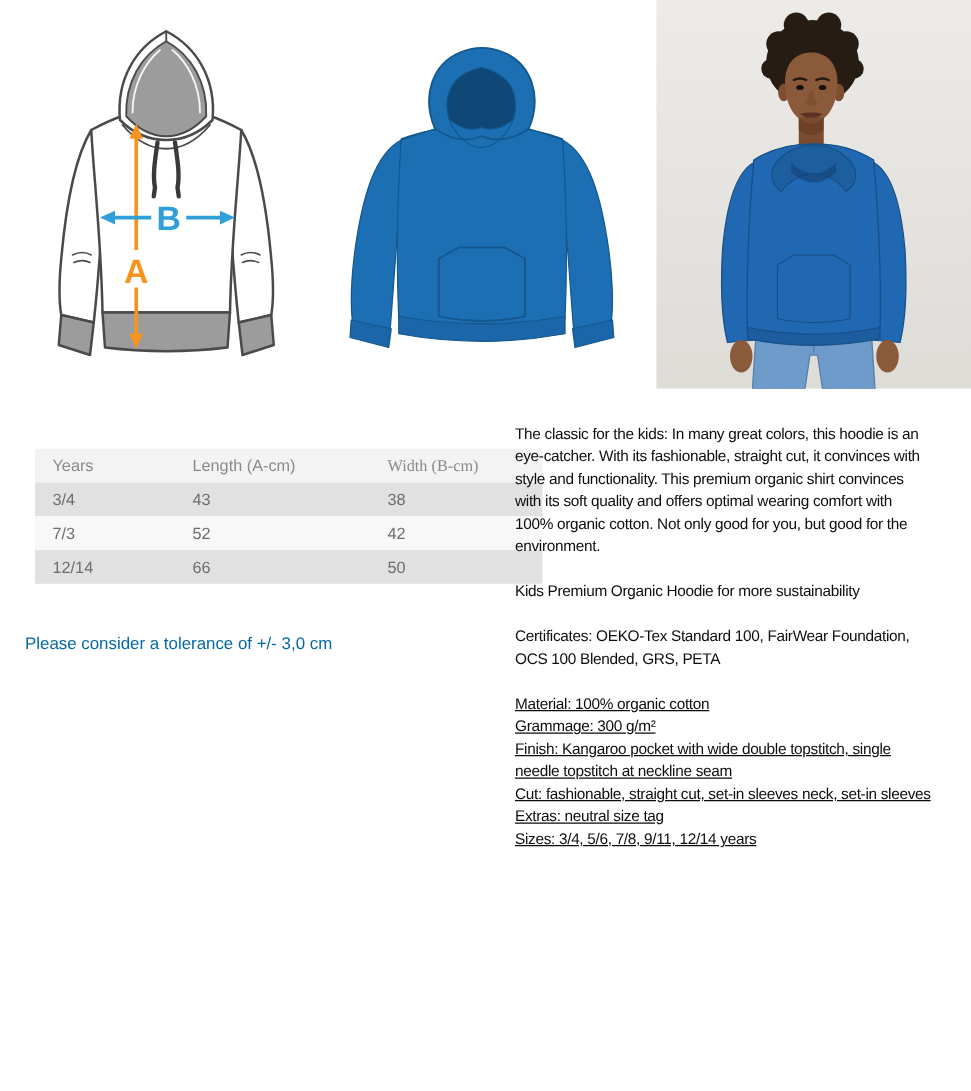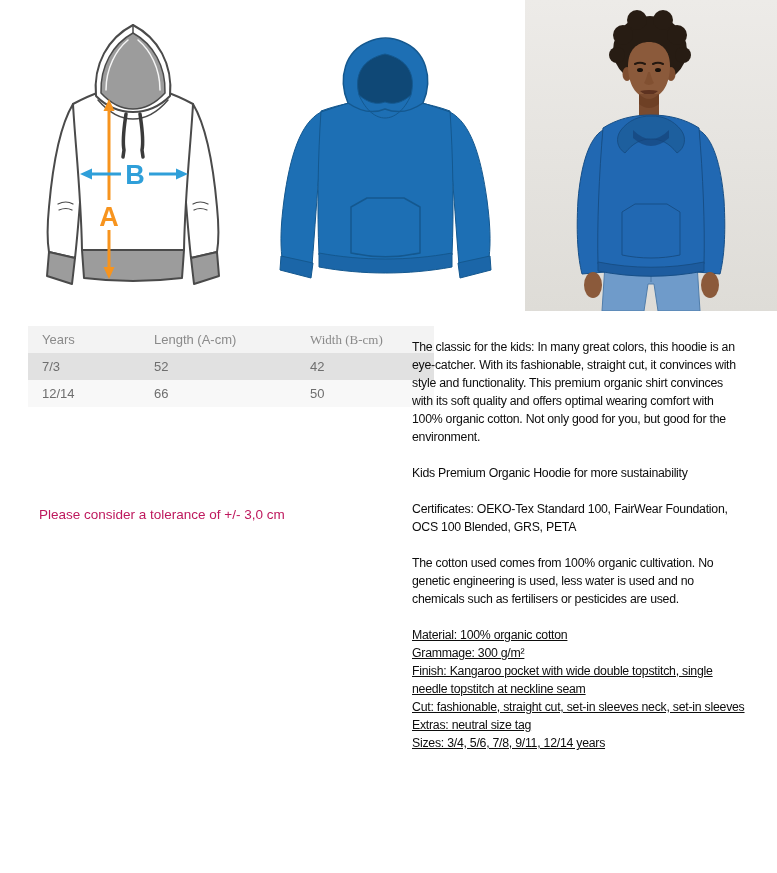--- a/index.html
+++ b/index.html
@@ -6,34 +6,34 @@
   .page {
     position:relative; width:777px; height:873px; background:#ffffff;
     font-family:"Liberation Sans", sans-serif; overflow:hidden; color:#111;
   }
   figure { margin:0; padding:0; position:absolute; }
   #fig-diagram { left:28px;  top:12px;  width:210px; height:290px; }
   #fig-product { left:258px; top:15px;  width:255px; height:285px; }
   #fig-model   { left:525px; top:0;     width:252px; height:311px; }
   figure svg { display:block; width:100%; height:100%; }
 
-  .size-table-wrap { position:absolute; left:28px; top:326px; width:364px; }
+  .size-table-wrap { position:absolute; left:28px; top:359px; width:364px; }
   table.size-table { border-collapse:collapse; width:364px; font-size:13px; table-layout:fixed; }
   table.size-table th {
     background:#f3f3f3; color:#8a8a8a; font-weight:normal; text-align:left;
     height:27px; padding:0 0 0 14px;
   }
   table.size-table td { color:#6e6e6e; height:27px; padding:0 0 0 14px; }
   table.size-table .c1 { width:98px; }
   table.size-table .c2 { width:142px; }
   table.size-table .c3 { width:124px;font-family:Liberation Serif, serif; }
   table.size-table tbody tr:nth-child(odd)  td { background:#e1e1e1; }
   table.size-table tbody tr:nth-child(even) td { background:#f8f8f8; }
 
-  .tolerance { position:absolute; left:39px; top:507px; font-size:13.5px; color:#be185d; }
+  .tolerance { position:absolute; left:20px; top:507px; font-size:13.5px; color:#0369a1; }
 
   .description {
     position:absolute; left:412px; top:338px; width:350px;
     font-size:12.3px; line-height:18px; letter-spacing:-0.25px; color:#0d0d0d;
   }
   .description .para { white-space:pre-line; margin:0 16px 18px 0; }
   .description .para:last-child { margin-bottom:0;text-decoration:underline; }
 
   .measure-label { font-weight:bold; font-size:27px; font-family:"Liberation Sans", sans-serif; }
 </style>
@@ -167,40 +167,44 @@
     <table class="size-table">
       <thead>
         <tr>
           <th class="c1">Years</th>
           <th class="c2">Length (A-cm)</th>
           <th class="c3">Width (B-cm)</th>
         </tr>
       </thead>
       <tbody>
         <tr>
+          <td>3/4</td>
+          <td>43</td>
+          <td>38</td>
+        </tr>
+        <tr>
           <td>7/3</td>
           <td>52</td>
           <td>42</td>
         </tr>
         <tr>
           <td>12/14</td>
           <td>66</td>
           <td>50</td>
         </tr>
       </tbody>
     </table>
   </div>
 
   <div class="tolerance">Please consider a tolerance of +/- 3,0 cm</div>
 
   <div class="description">
     <p class="para">The classic for the kids: In many great colors, this hoodie is an eye-catcher. With its fashionable, straight cut, it convinces with style and functionality. This premium organic shirt convinces with its soft quality and offers optimal wearing comfort with 100% organic cotton. Not only good for you, but good for the environment.</p>
     <p class="para">Kids Premium Organic Hoodie for more sustainability</p>
     <p class="para">Certificates: OEKO-Tex Standard 100, FairWear Foundation, OCS 100 Blended, GRS, PETA</p>
-    <p class="para">The cotton used comes from 100% organic cultivation. No genetic engineering is used, less water is used and no chemicals such as fertilisers or pesticides are used.</p>
     <p class="para">Material: 100% organic cotton
 Grammage: 300 g/m²
 Finish: Kangaroo pocket with wide double topstitch, single needle topstitch at neckline seam
 Cut: fashionable, straight cut, set-in sleeves neck, set-in sleeves
 Extras: neutral size tag
 Sizes: 3/4, 5/6, 7/8, 9/11, 12/14 years</p>
   </div>
 
 </div>
 

